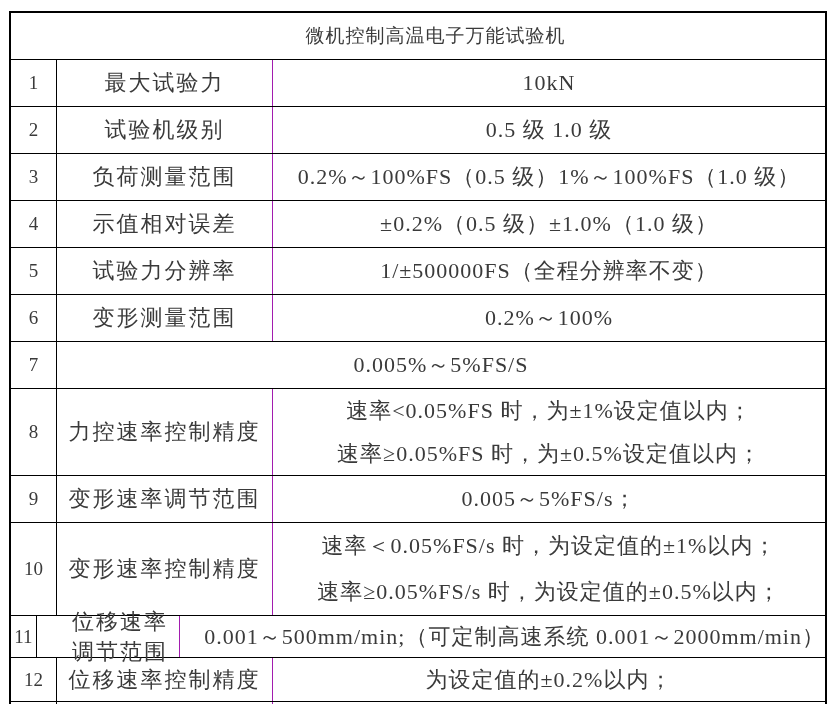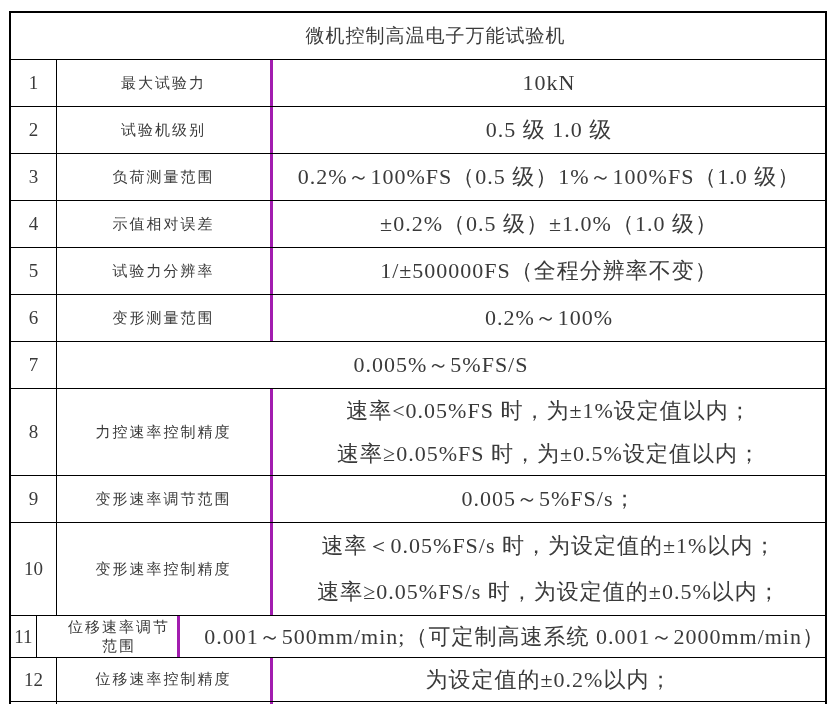--- a/index.html
+++ b/index.html
@@ -39,22 +39,22 @@
     justify-content: center;
     text-align: center;
   }
   .cell.num {
     width: 46px;
     border-right: 1px solid #000000;
     font-size: 19px;
   }
   .cell.label {
     width: 216px;
-    border-right: 3px solid #a21caf;
-    font-size: 15px;
+    border-right: 1px solid #a21caf;
+    font-size: 22px;
     letter-spacing: 2px;
   }
   .cell.value {
     flex: 1;
     font-size: 22px;
     letter-spacing: 1px;
     white-space: nowrap;
   }
   .cell.value.multi {
     flex-direction: column;

